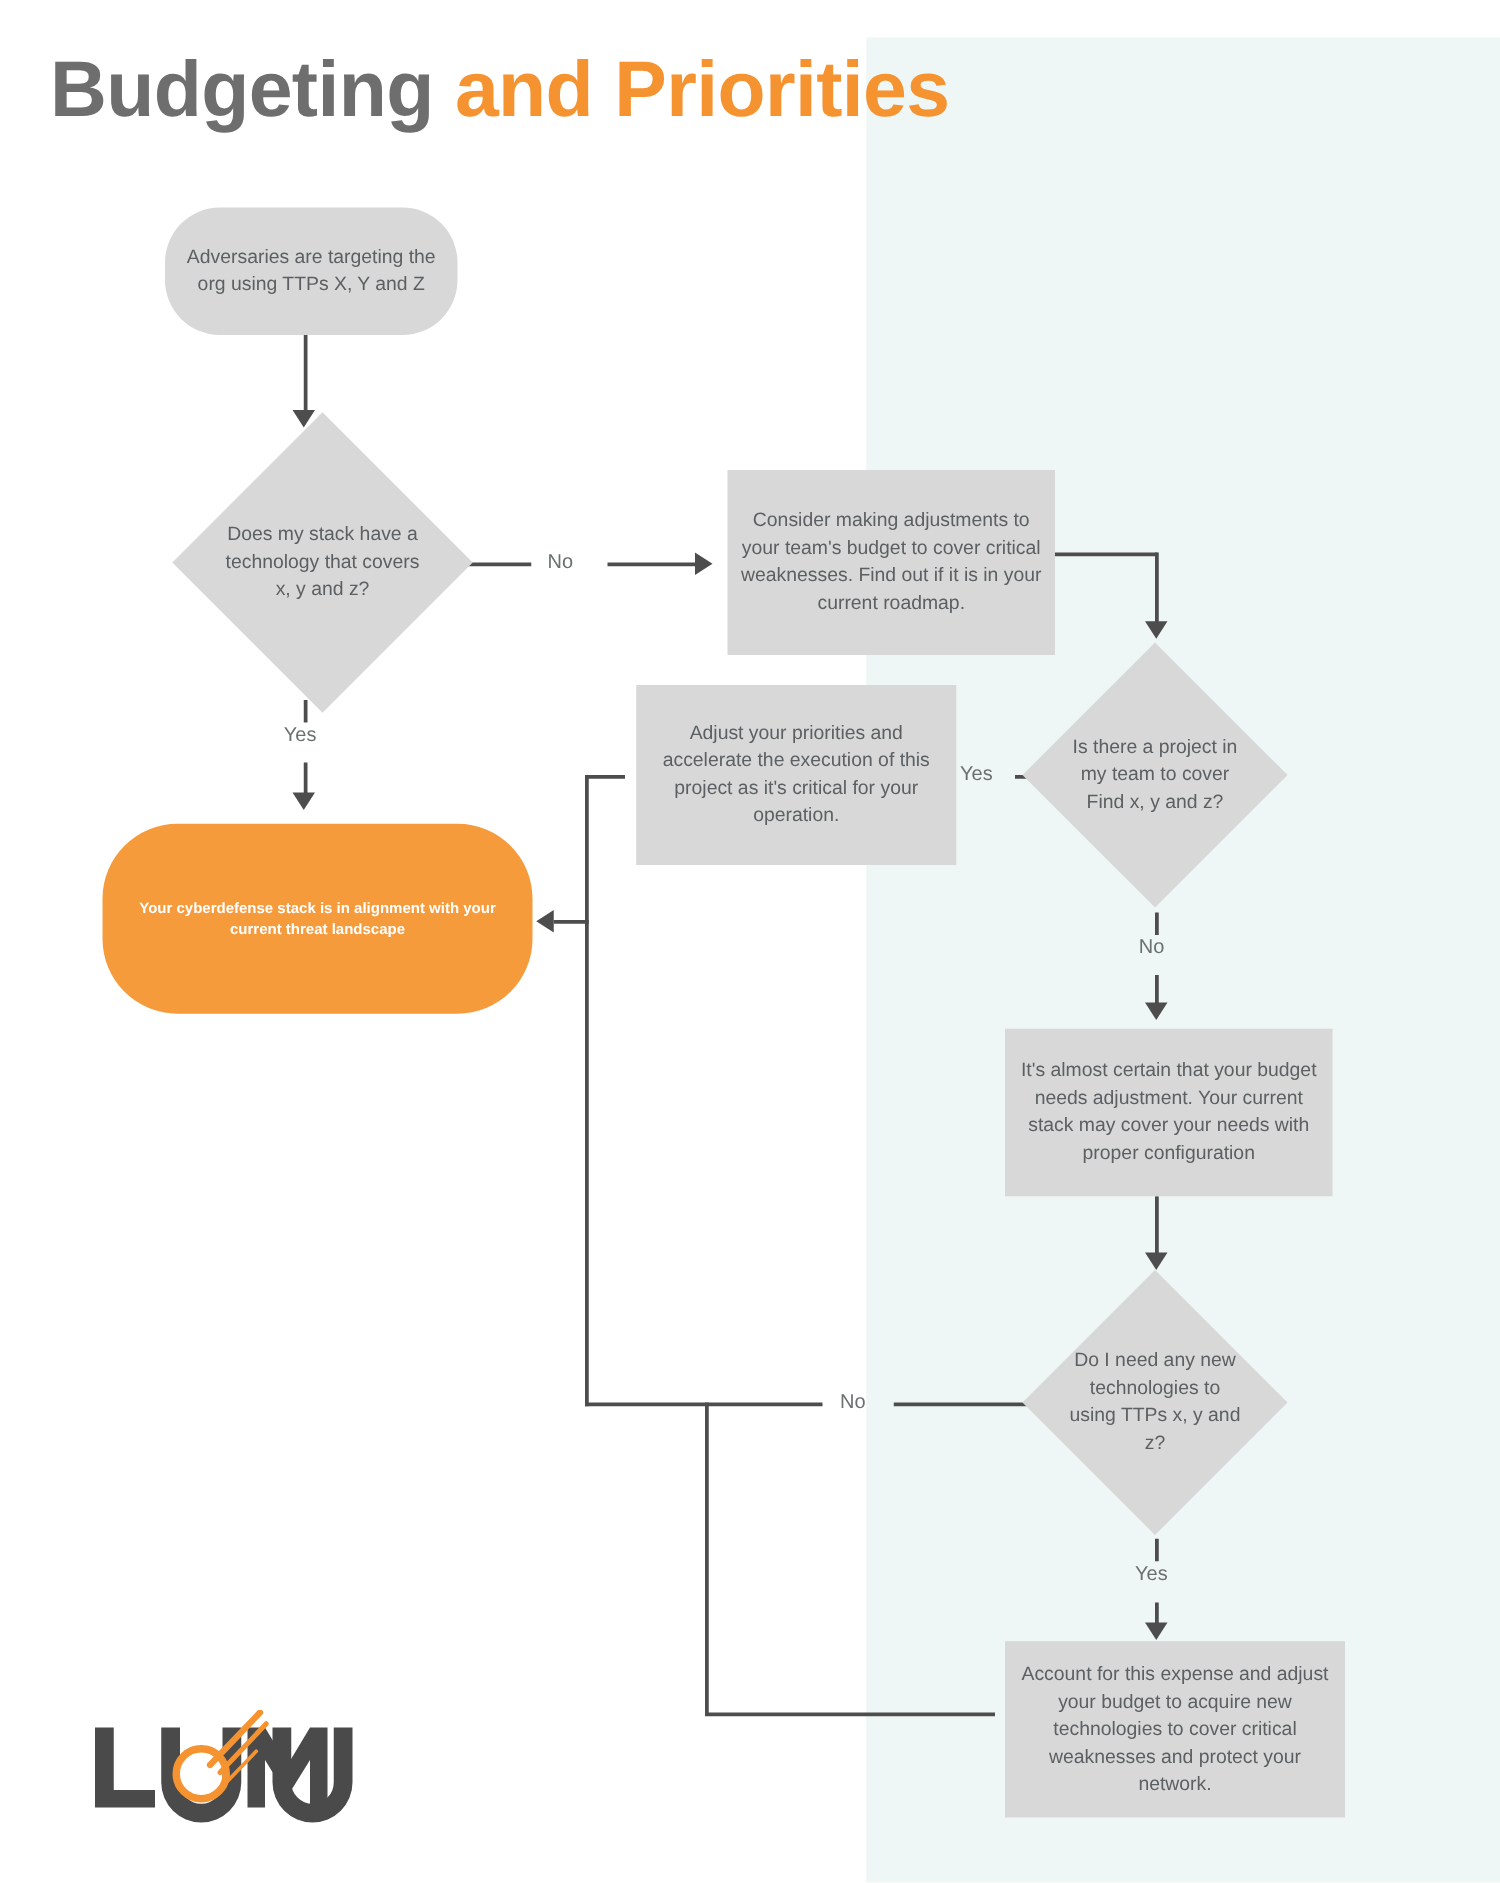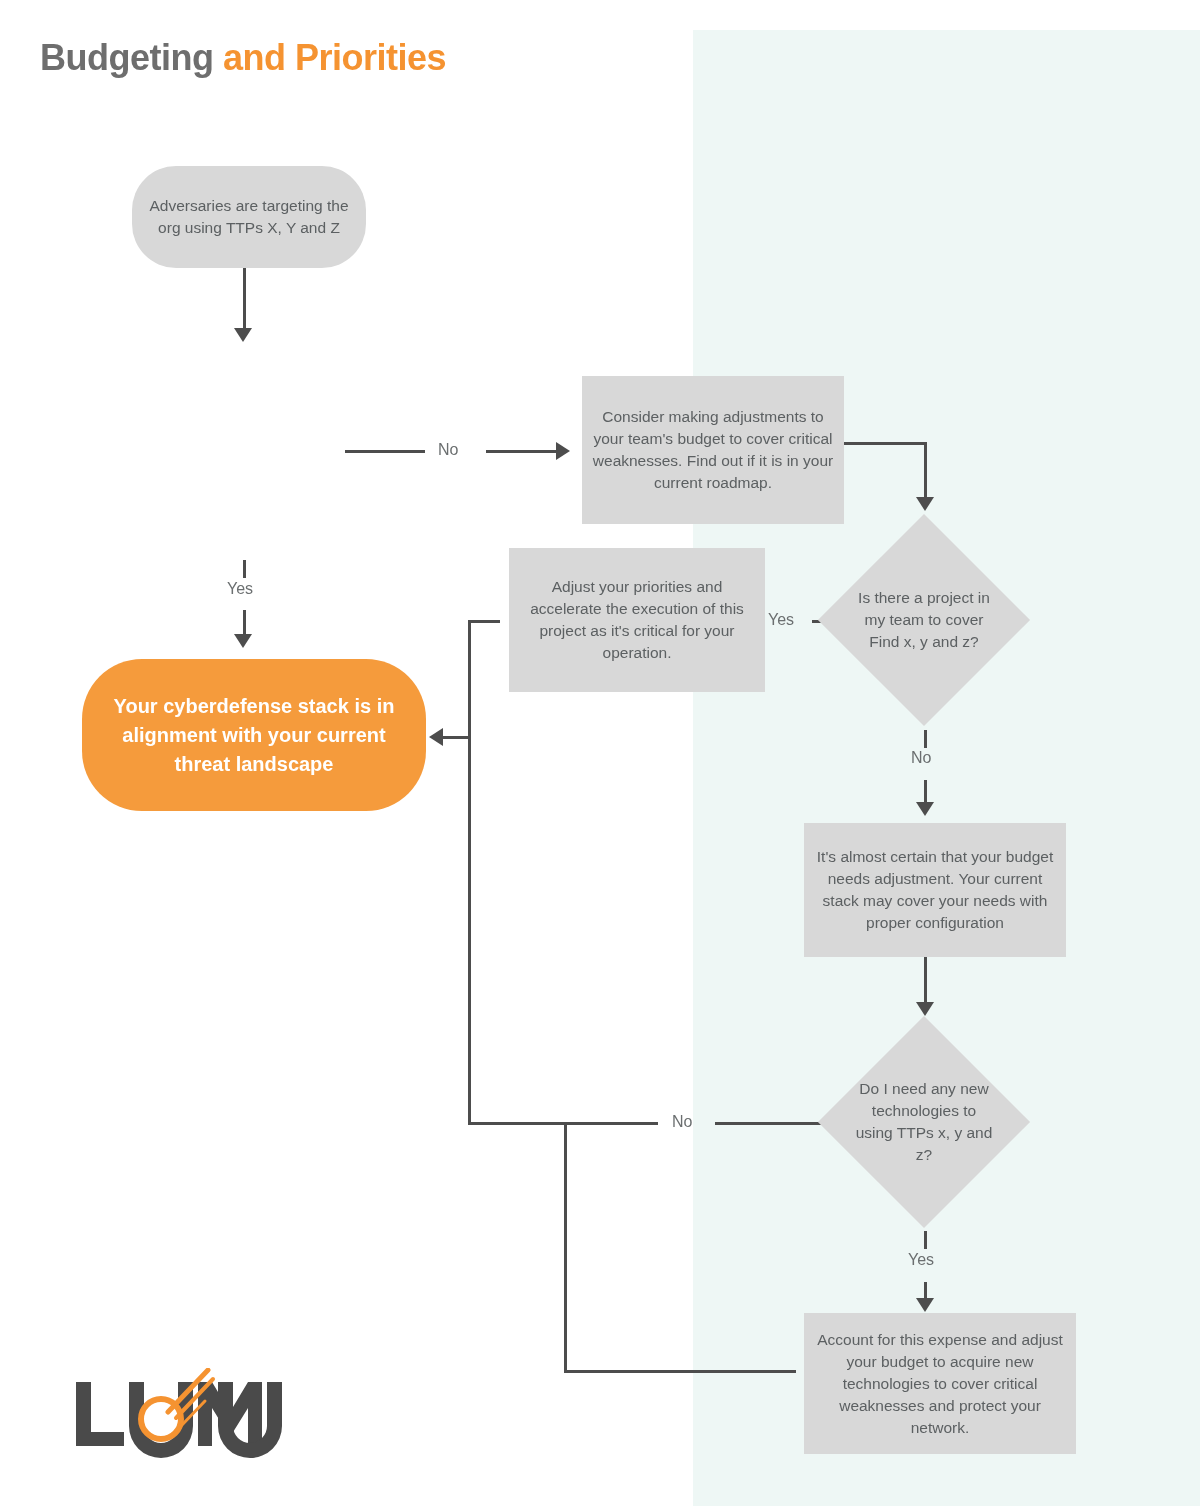--- a/index.html
+++ b/index.html
@@ -15,21 +15,21 @@
   
   .panel{
     position:absolute;
     background:#eef7f5;
   }
 
   
   .title{
     position:absolute;
     left:40px;top:38px;
-    font-size:36px;
+    font-size:63px;
     font-weight:bold;
     letter-spacing:-0.5px;
     white-space:nowrap;
     line-height:1.1;
   }
   .title .t1{color:#6e6e6e;}
   .title .t2{color:#f59331;}
 
   
   .node{
@@ -46,21 +46,21 @@
   .rect{background:#d8d8d8;margin-left:11px;}
   .term{
     background:#d8d8d8;
     border-radius:44px;
   }
   .term-orange{
     background:#f59b3c;
     border-radius:60px;
     color:#ffffff;
     font-weight:bold;
-    font-size:20px;
+    font-size:12px;
     line-height:1.45;
   }
 
   
   .diamond{
     position:absolute;
   }
   .diamond .shape{
     position:absolute;left:0;top:0;width:100%;height:100%;
     background:#d8d8d8;
@@ -163,20 +163,26 @@
 
   <div class="ln vln" style="left:924px;top:1231px;height:18px;"></div>
   <div class="edge-label" style="left:908px;top:1251px;">Yes</div>
   <div class="ln vln" style="left:924px;top:1282px;height:22px;"></div>
   <div class="arrow arrow-down" style="left:916px;top:1298px;"></div>
 
   <div class="node term" style="left:132px;top:166px;width:234px;height:102px;">
     <span class="txt">Adversaries are targeting the org using TTPs X, Y and Z</span>
   </div>
 
+  <div class="diamond" style="left:173px;top:365px;width:170px;height:170px;">
+    <div class="shape"></div>
+    <div class="label">
+      <span>Does my stack have a technology that covers x, y and z?</span>
+    </div>
+  </div>
 
   <div class="node rect" style="left:571px;top:376px;width:262px;height:148px;">
     <span class="txt">Consider making adjustments to your team's budget to cover critical weaknesses. Find out if it is in your current roadmap.</span>
   </div>
 
   <div class="diamond" style="left:849px;top:545px;width:150px;height:150px;">
     <div class="shape"></div>
     <div class="label">
       <span>Is there a project in my team to cover Find x, y and z?</span>
     </div>

